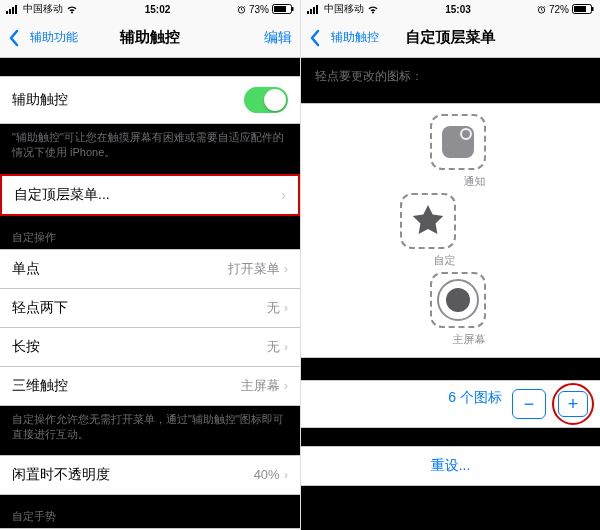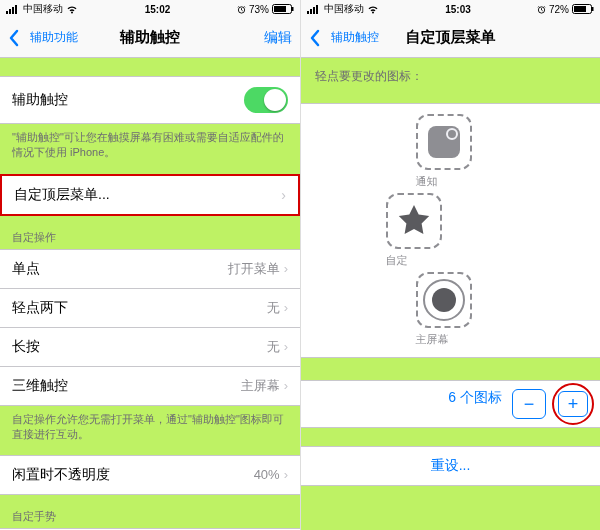--- a/index.html
+++ b/index.html
@@ -1,18 +1,18 @@
 <!DOCTYPE html>
 <html><head>
 <meta charset="utf-8">
 <style>
   * { box-sizing: border-box; margin: 0; padding: 0; }
   body { font-family: -apple-system, "Helvetica Neue", sans-serif; background: #fff; }
   .wrap { display: flex; width: 600px; height: 530px; }
-  .phone { width: 300px; height: 530px; background: #bef264; display: flex; flex-direction: column; overflow: hidden; }
+  .phone { width: 300px; height: 530px; background: #000000; display: flex; flex-direction: column; overflow: hidden; }
   .phone + .phone { border-left: 1px solid #ddd; }
 
   .status { height: 18px; background: #f9f9f9; display: flex; align-items: center; justify-content: space-between; padding: 0 6px; font-size: 10px; color: #000; }
   .status .left, .status .right { display: flex; align-items: center; gap: 3px; }
   .status svg { display: block; }
 
   .nav { height: 40px; background: #f9f9f9; border-bottom: 1px solid #c8c7cc; display: flex; align-items: center; justify-content: space-between; padding: 0 8px; }
   .nav .back { color: #007aff; font-size: 12px; display: flex; align-items: center; gap: 11px; }
   .nav .title { font-size: 15px; font-weight: 600; color: #000; position: absolute; left: 50%; transform: translateX(-50%); }
   .nav .edit { color: #007aff; font-size: 14px; }
@@ -30,21 +30,21 @@
 
   .toggle { width: 44px; height: 26px; border-radius: 13px; background: #4cd964; position: relative; }
   .toggle::after { content: ""; position: absolute; right: 2px; top: 2px; width: 22px; height: 22px; border-radius: 50%; background: #fff; box-shadow: 0 1px 2px rgba(0,0,0,.3); }
 
   .redbox { border: 2px solid #d40000; margin-top: -1px; }
 
   
   .hint { font-size: 12px; color: #6d6d72; padding: 10px 14px 18px 14px; }
   .iconpanel { background: #fff; border-top: 1px solid #c8c7cc; border-bottom: 1px solid #c8c7cc; padding: 10px 0 6px 0;}
   .iconrow { display: flex; justify-content: center; gap: 28px; margin-bottom: 4px; }
-  .iconcell { display: flex; flex-direction: column; align-items: flex-start; width: 70px; }
+  .iconcell { display: flex; flex-direction: column; align-items: flex-end; width: 70px; }
   .iconbox { width: 56px; height: 56px; border: 2px dashed #8e8e93; border-radius: 12px; display: flex; align-items: center; justify-content: center; }
   .iconlabel { font-size: 11px; color: #8e8e93; margin-top: 4px; }
   .offset-left { margin-right: 60px; }
   .offset-right { margin-left: 60px; }
 
   .countrow { background: #fff; border-top: 1px solid #c8c7cc; border-bottom: 1px solid #c8c7cc; padding: 8px 10px; display: flex; align-items: flex-start; justify-content: flex-end; gap: 6px; font-size: 14px; }
   .countrow .count { color: #007aff; margin-right: 4px; }
   .sqbtn { width: 34px; height: 30px; border: 1px solid #007aff; border-radius: 6px; display: flex; align-items: center; justify-content: center; color: #007aff; font-size: 18px; font-weight: 300; }
   .redcircle { border: 2px solid #d40000; border-radius: 50%; width: 42px; height: 42px; display: flex; align-items: center; justify-content: center; margin: -6px -4px -6px 0; }
   .redcircle .sqbtn { width: 30px; height: 26px; }

